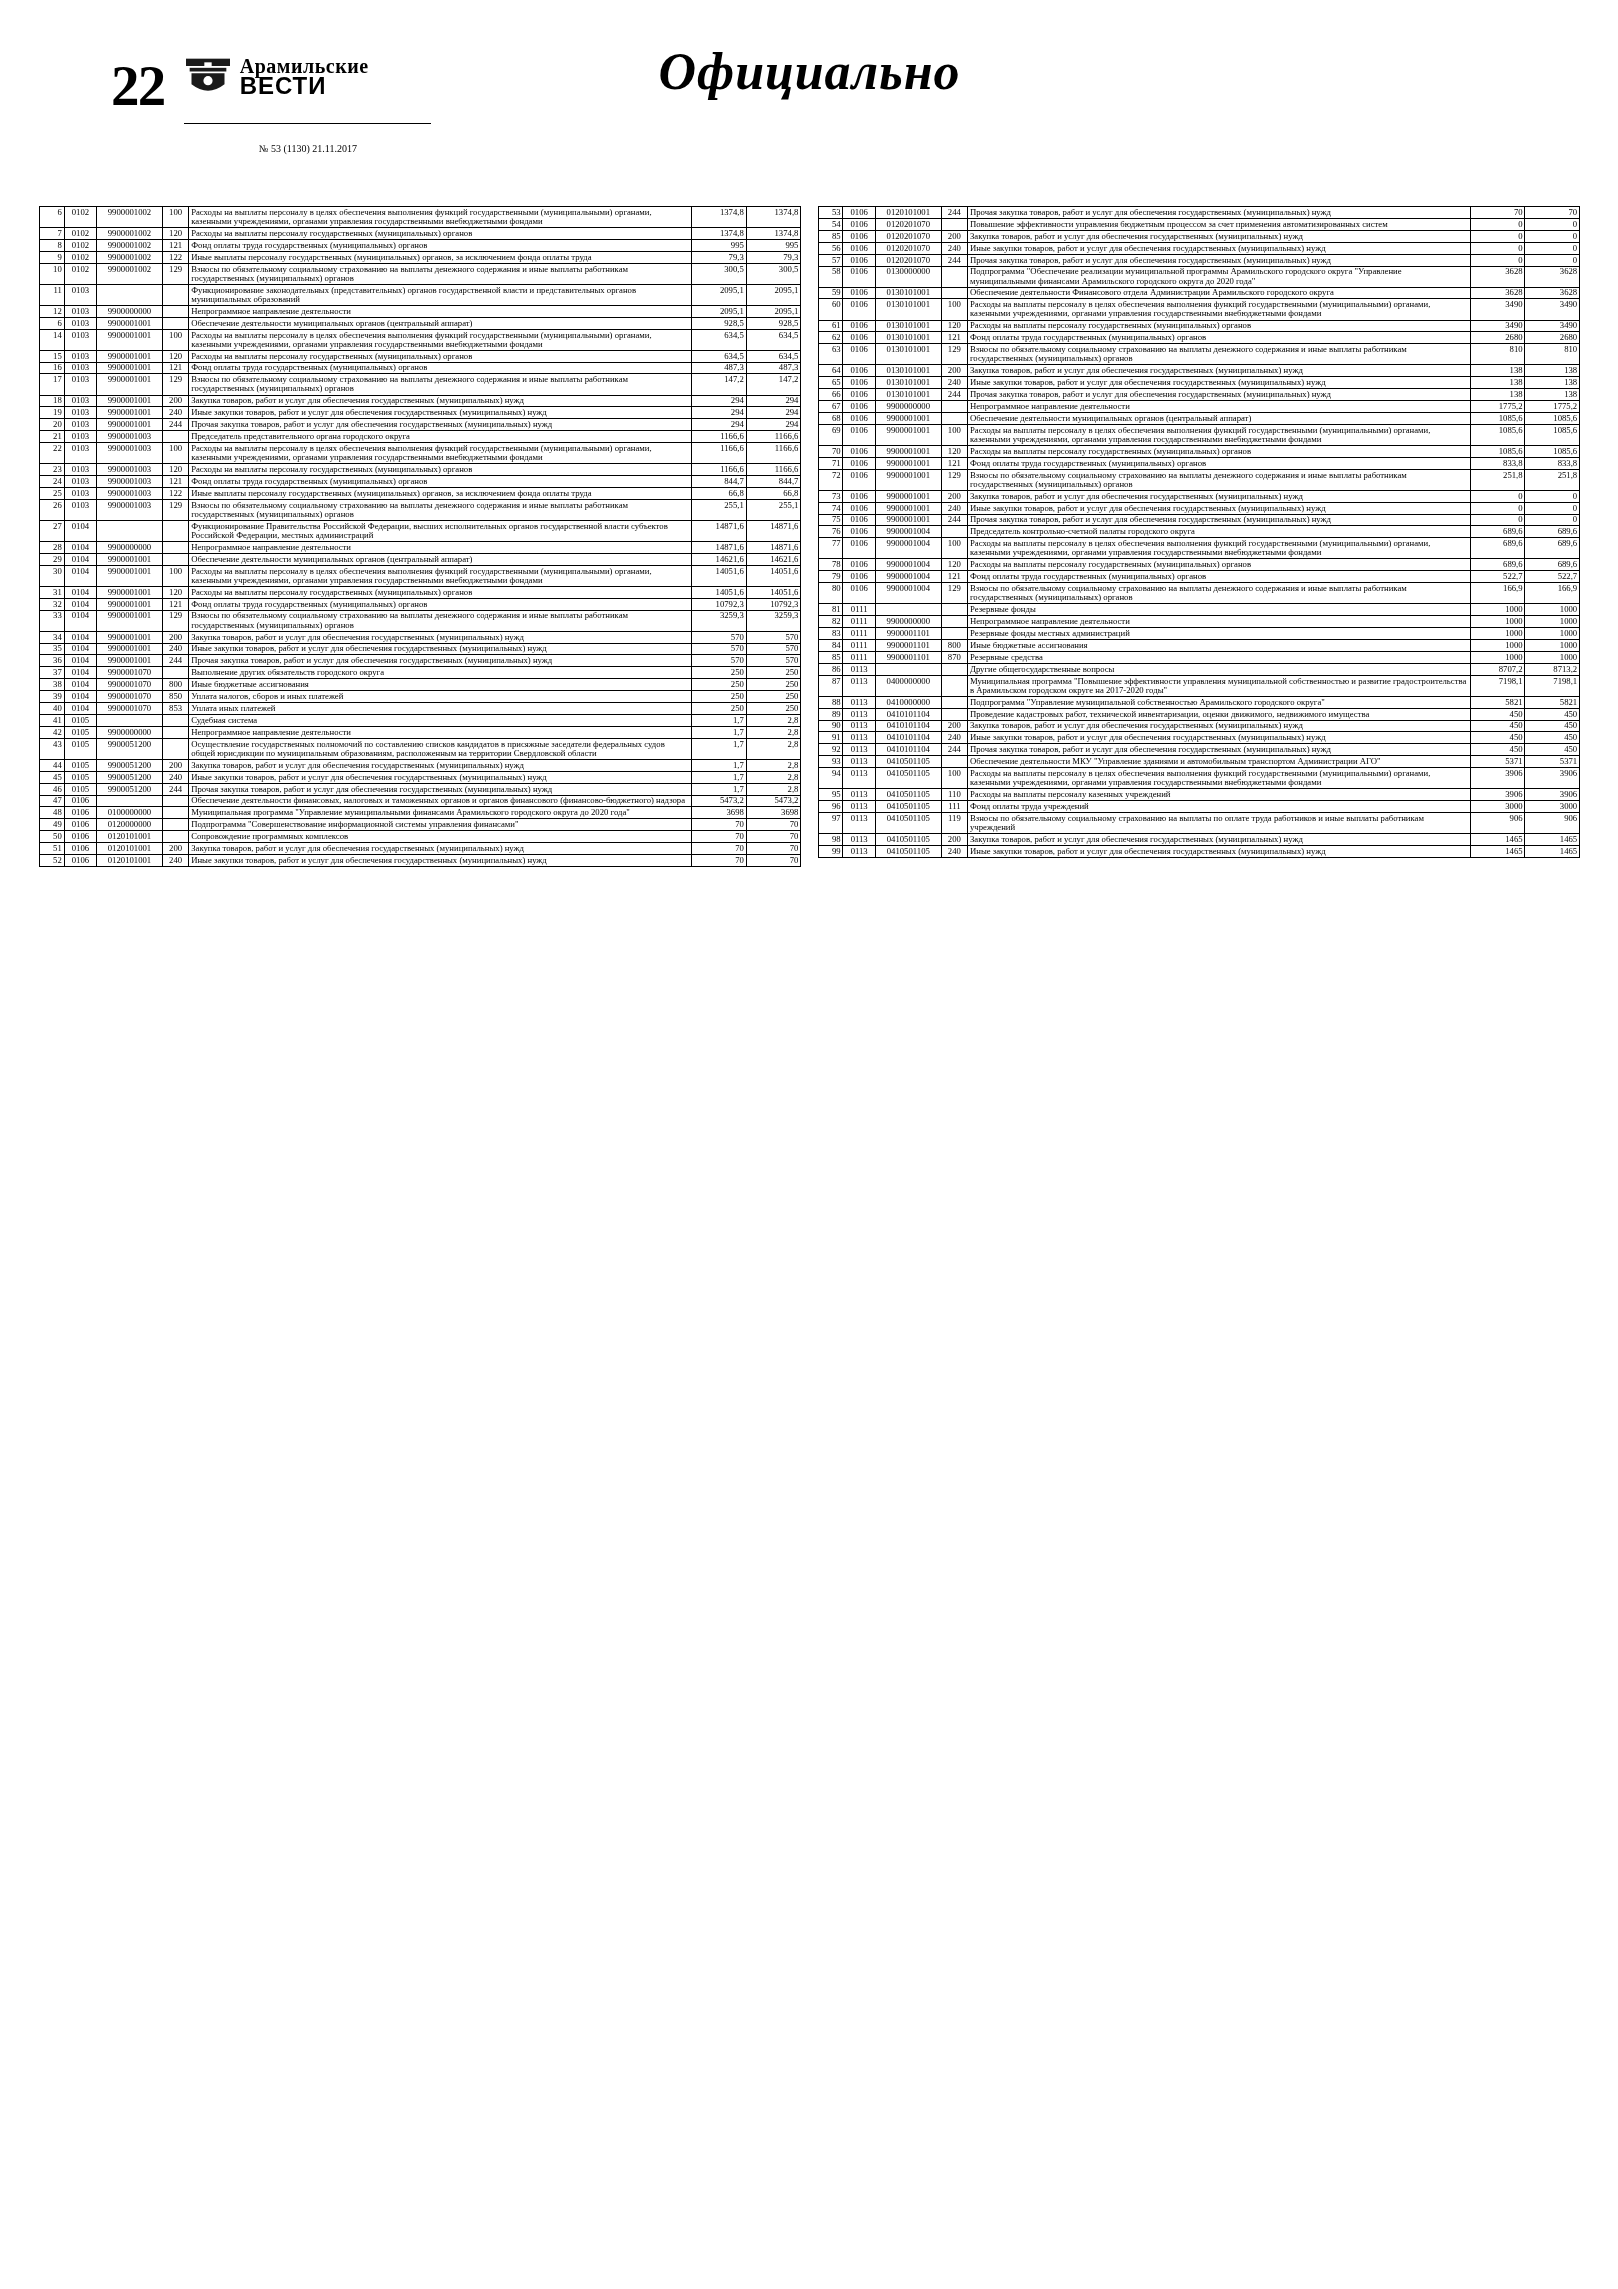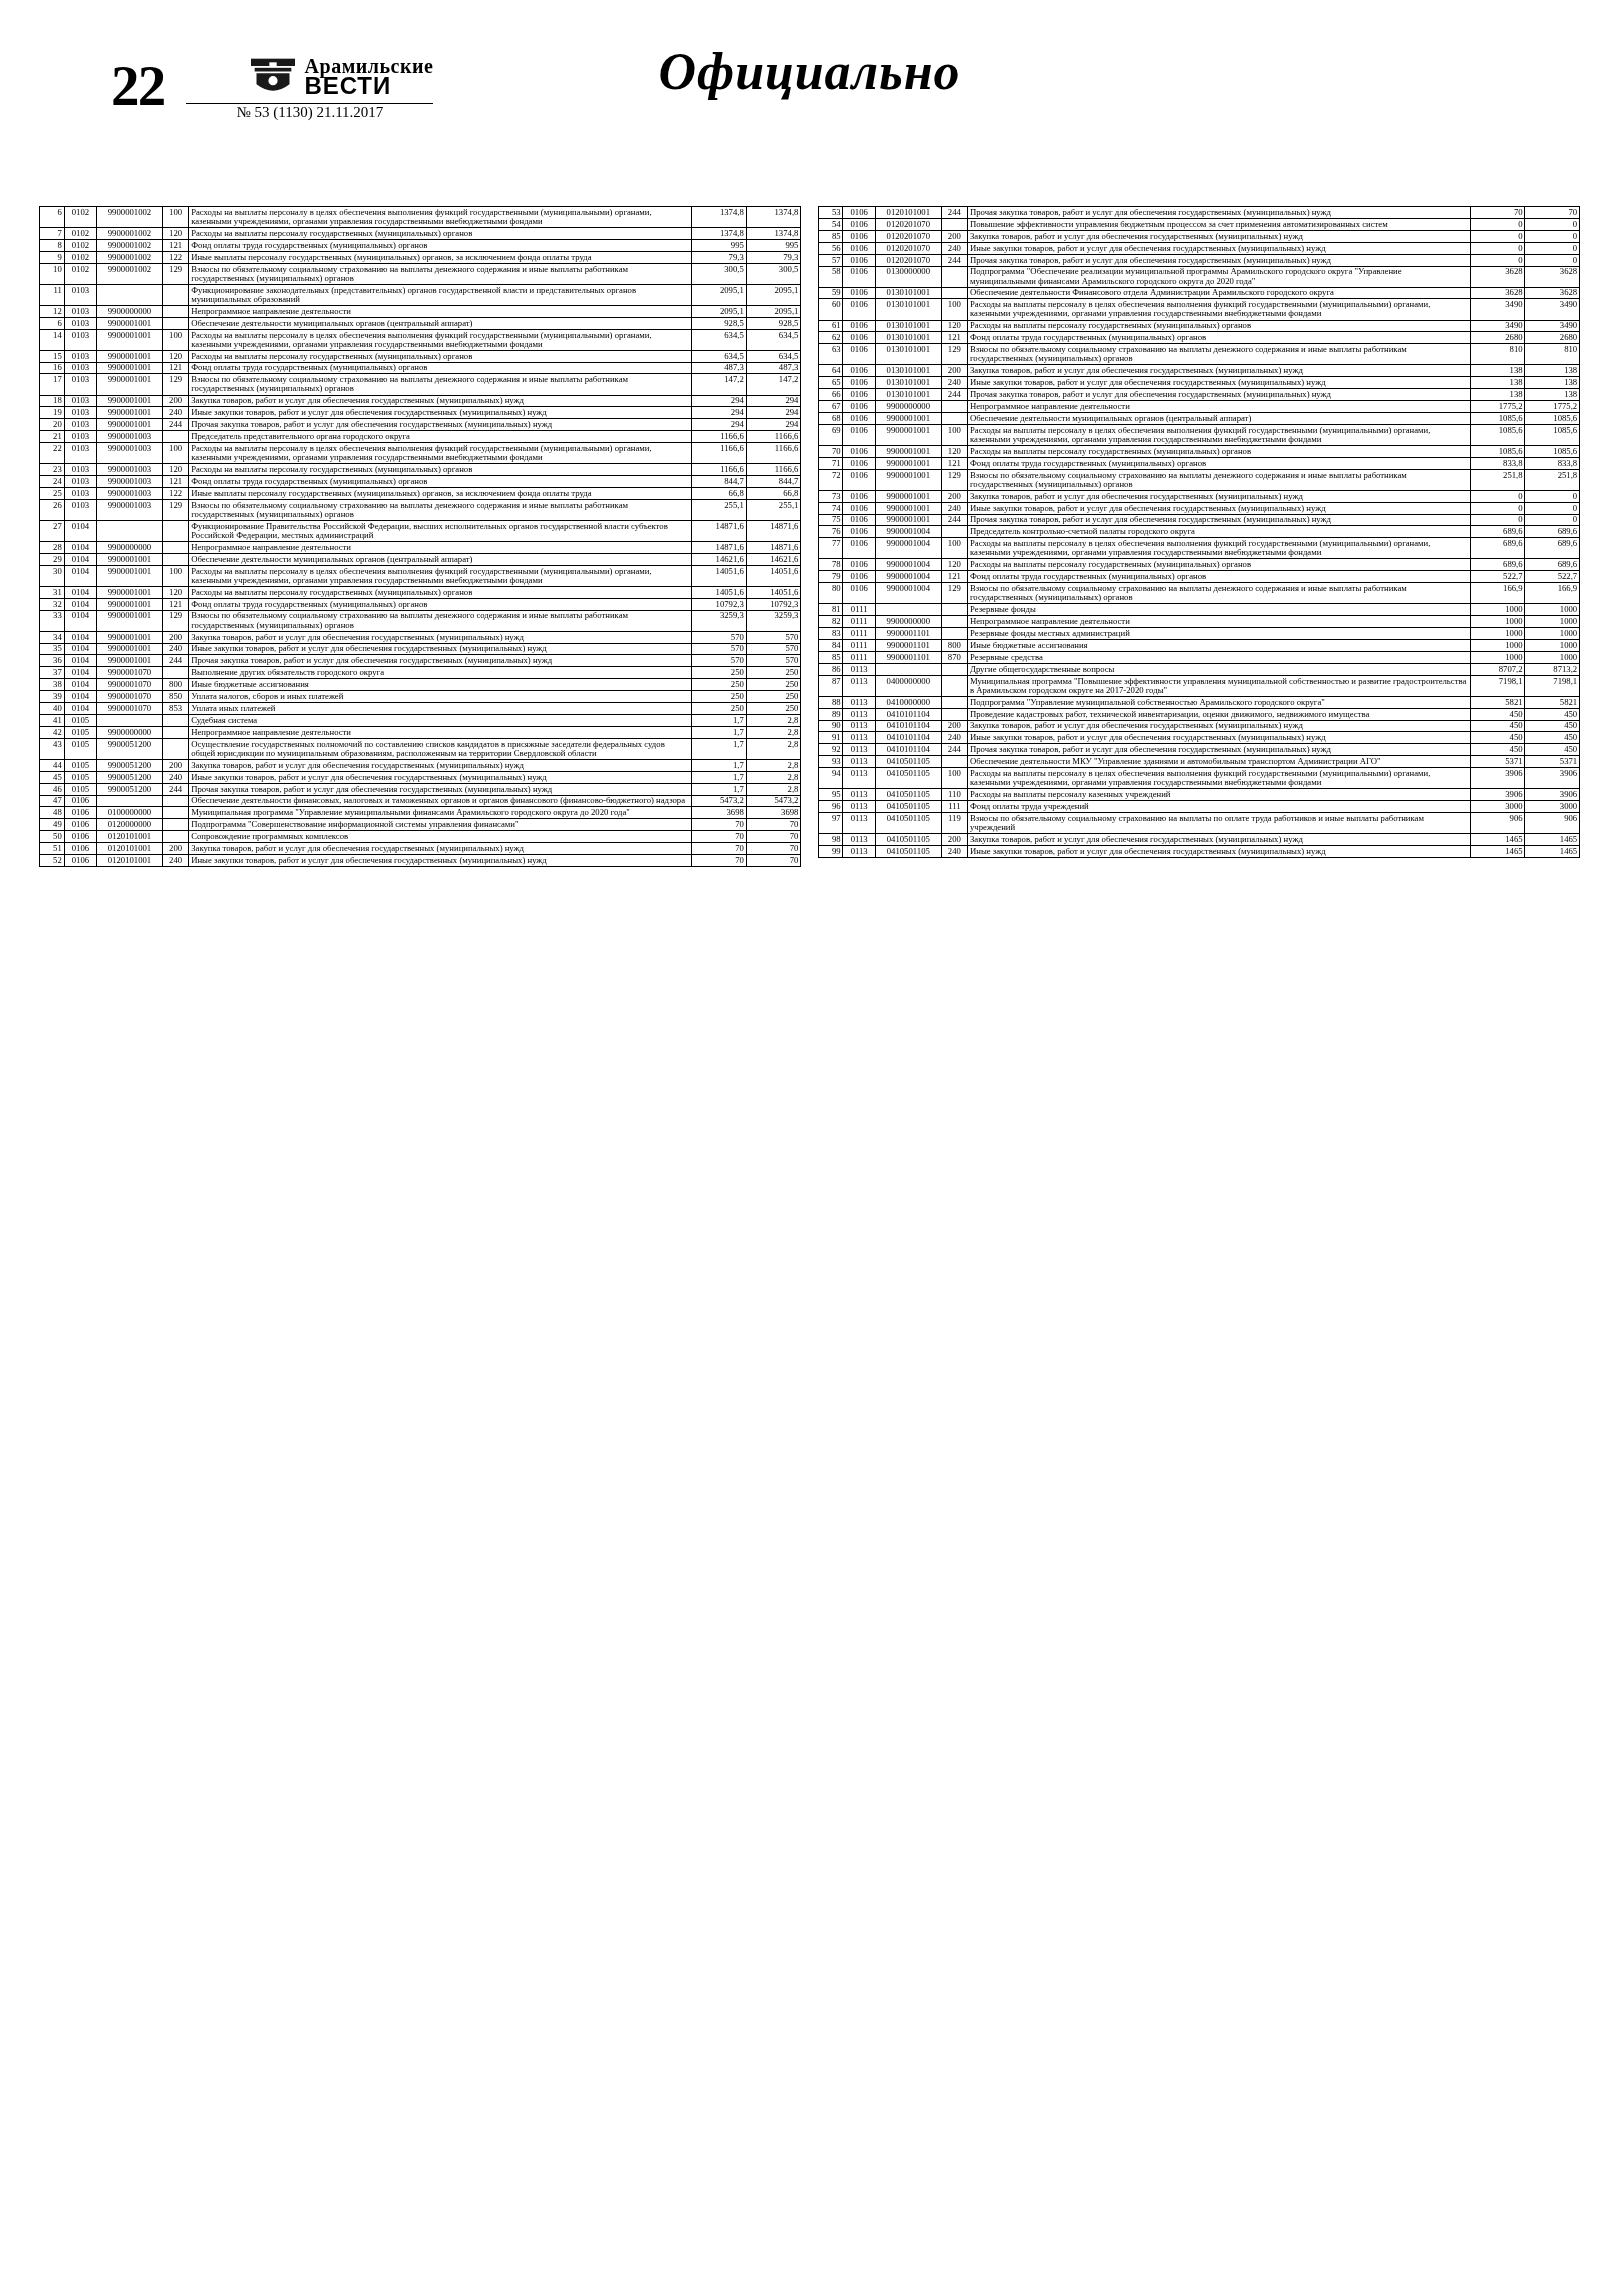--- a/index.html
+++ b/index.html
@@ -38,22 +38,23 @@
     font-size: 57px;
     font-weight: bold;
     line-height: 1;
     letter-spacing: -1.8px;
     margin-right: 20px;
     padding-top: 1.8px;
   }
   .logo-block {
     display: flex;
     flex-direction: column;
-    align-items: flex-end;
+    align-items: flex-start;
     min-width: 249px;
+    gap: 20px;
   }
   .logo-row {
     display: flex;
     align-items: center;
   }
   .coat {
     width: 48px;
     height: 44px;
     margin-right: 7.4px;
     flex: none;
@@ -72,22 +73,22 @@
   .logo-bottom {
     font-family: Liberation Sans, sans-serif;
     font-size: 24px;
     font-weight: bold;
     letter-spacing: 0.9px;
     margin-top: -1.8px;
   }
   .issue-line {
     border-top: 1.8px solid #000;
     margin-top: 3.7px;
-    padding-top: 0;
-    font-size: 15px;
+    padding-top: 19px;
+    font-size: 10px;
     width: 247px;
     text-align: center;
     font-family: "Liberation Serif", serif;
   }
   .official-title {
     position: absolute;
     left: 0;
     right: 0;
     top: 42px;
     text-align: center;

